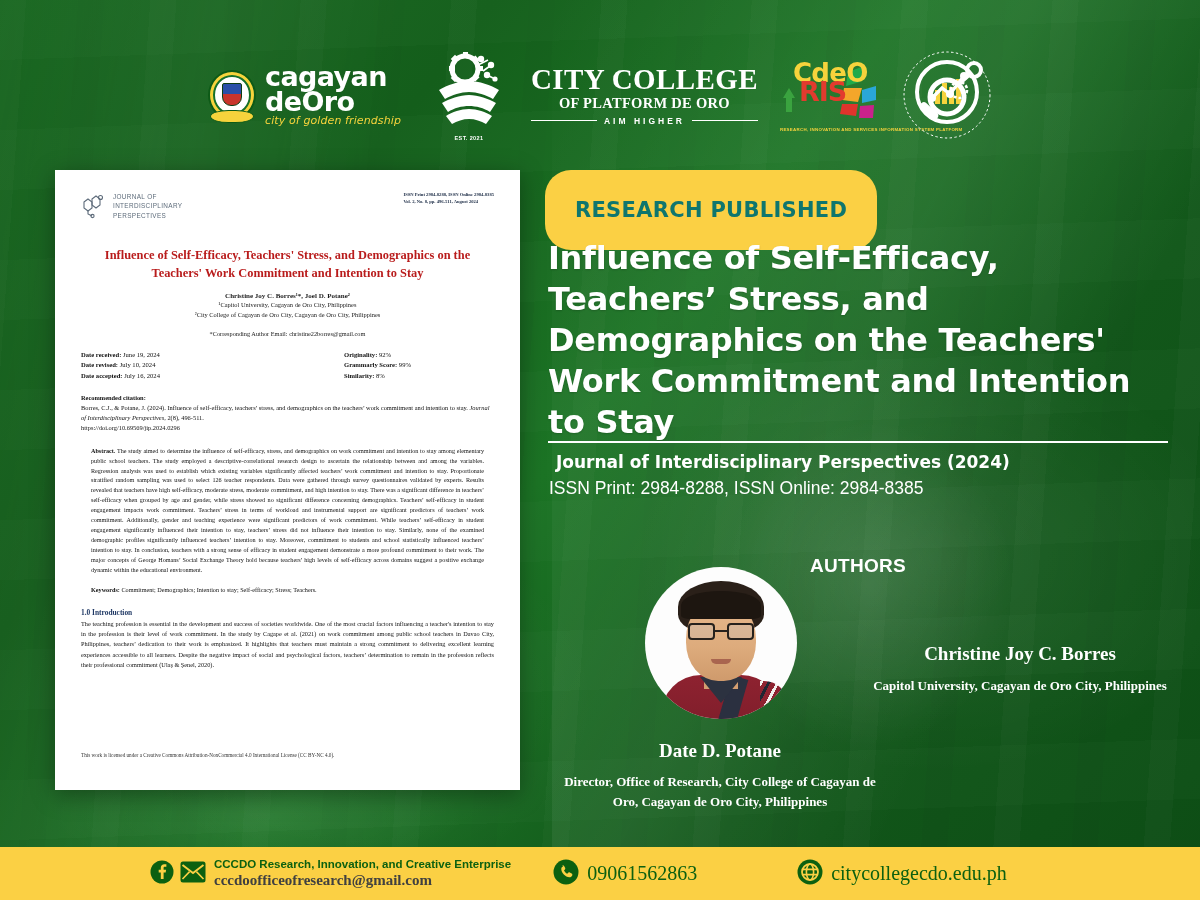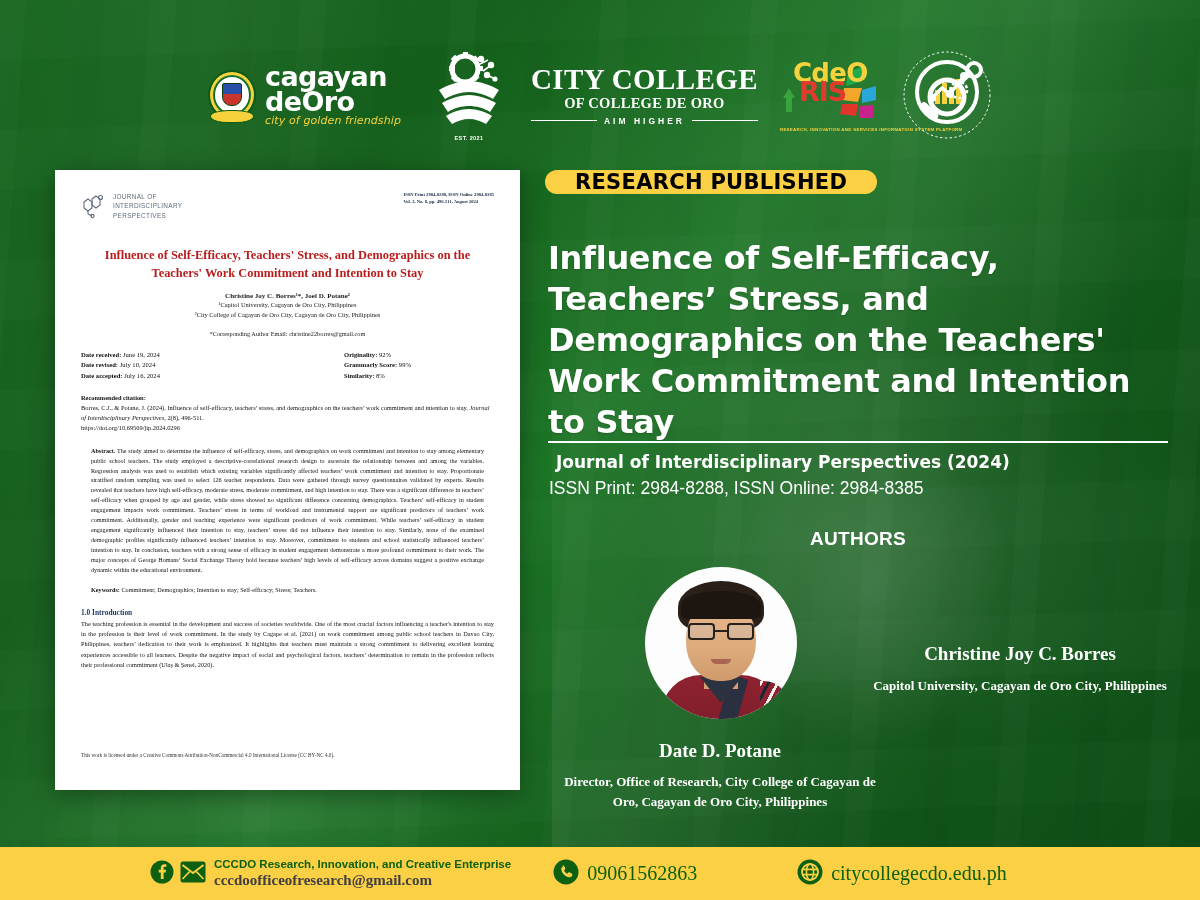--- a/index.html
+++ b/index.html
@@ -235,25 +235,25 @@
   }
   .p-lic {
     position: absolute; left: 26px; right: 26px; bottom: 32px;
     font-family: "Liberation Serif", serif; font-size: 5.2px; color: #333;
   }
 
   
   .badge {
     position: absolute; left: 545px; top: 170px;
     background: #fbd044;
-    color: #000000;
+    color: #0f766e;
     font-weight: 800;
     font-size: 21px;
     letter-spacing: 0.3px;
-    padding: 0 30px;
+    padding: 28px 30px;
     border-radius: 26px;
     font-family: "DejaVu Sans", sans-serif;
     z-index: 6;
   }
 
   .main-title {
     position: absolute; left: 548px; top: 238px; width: 620px;
     font-family: "DejaVu Sans", sans-serif;
     font-weight: 800;
     font-size: 32px;
@@ -271,21 +271,21 @@
     position: absolute; left: 556px; top: 452px; width: 620px;
     font-family: "DejaVu Sans", sans-serif;
     font-weight: 700; font-size: 17px; color: #ffffff; z-index: 6;
   }
   .issn-line {
     position: absolute; left: 549px; top: 478px; width: 620px;
     font-family: "Liberation Sans", sans-serif;
     font-weight: 400; font-size: 17.5px; color: #ffffff; z-index: 6;
   }
   .authors-head {
-    position: absolute; left: 548px; top: 528px; width: 620px;
+    position: absolute; left: 548px; top: 555px; width: 620px;
     text-align: center;
     font-family: "Liberation Sans", sans-serif;
     font-weight: 700; font-size: 19px; color: #ffffff; letter-spacing: .3px; z-index: 6;
   }
 
   .photo {
     position: absolute; left: 645px; top: 567px;
     width: 152px; height: 152px; border-radius: 50%;
     overflow: hidden; background: #fdfdfd; z-index: 6;
   }
@@ -445,21 +445,21 @@
               <circle cx="70" cy="14" r="3.2"></circle>
             <circle cx="66" cy="24" r="3.2"></circle>
               <circle cx="74" cy="28" r="2.6"></circle>
             <path d="M57 14 L67 9 M62 20 L69 15 M64 23 L72 27" stroke="#ffffff" stroke-width="1.8" fill="none"></path>
           </g>
         </svg>
         <div class="cc-est">EST. 2021</div>
       </div>
       <div class="cc-text">
         <div class="t1">CITY COLLEGE</div>
-        <div class="t2">OF COLLEGE DE ORO</div>
+        <div class="t2">OF PLATFORM DE ORO</div>
         <div class="cc-rule">
           <span class="ln"></span>
           <span class="t3">AIM HIGHER</span>
           <span class="ln"></span>
         </div>
       </div>
     </div>
 
     <div class="logo-ris">
       <svg width="104" height="74" viewBox="0 0 104 74" aria-hidden="true">

